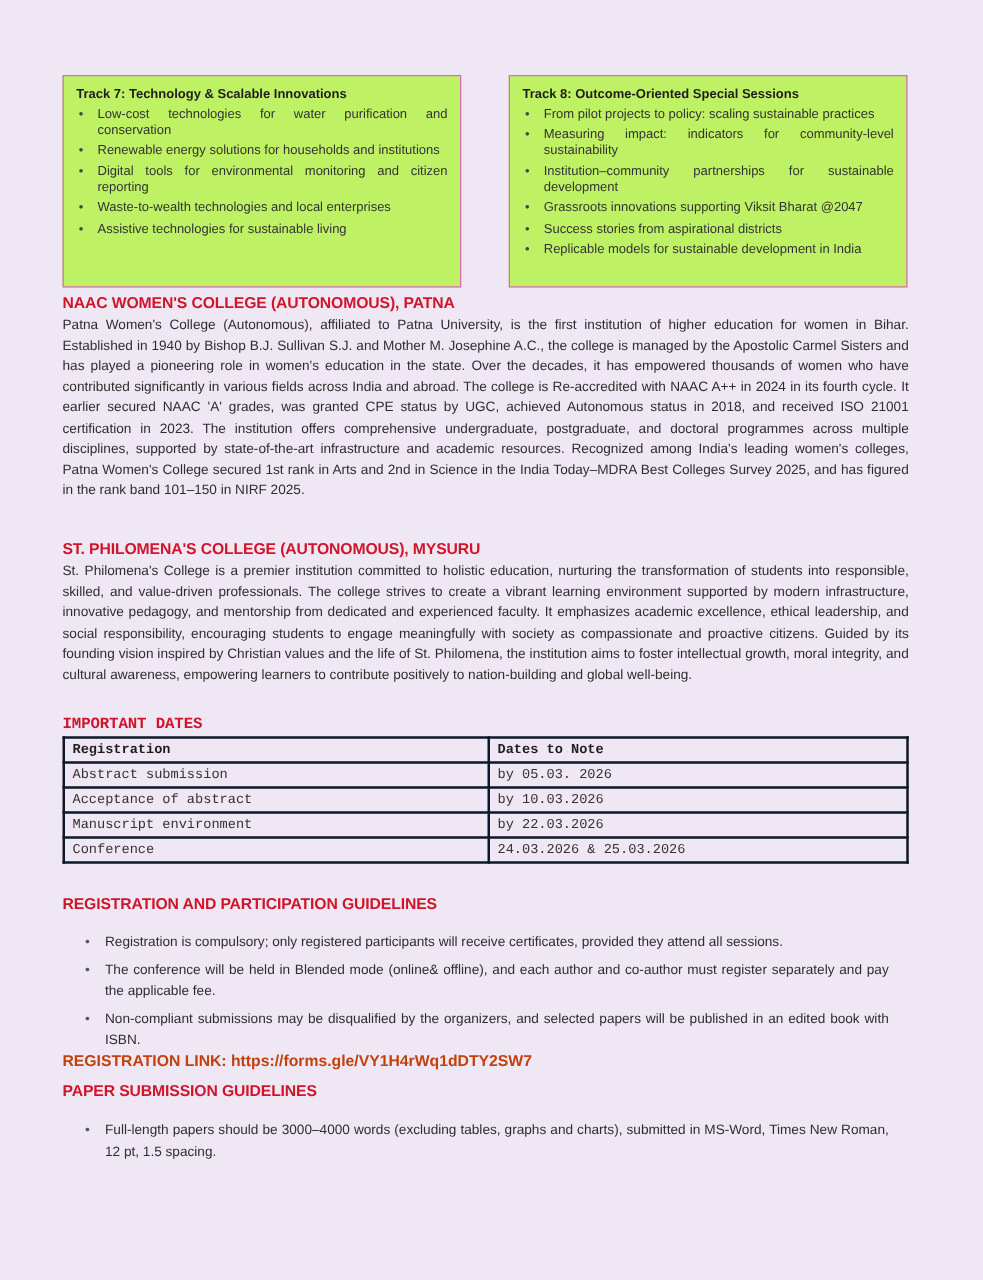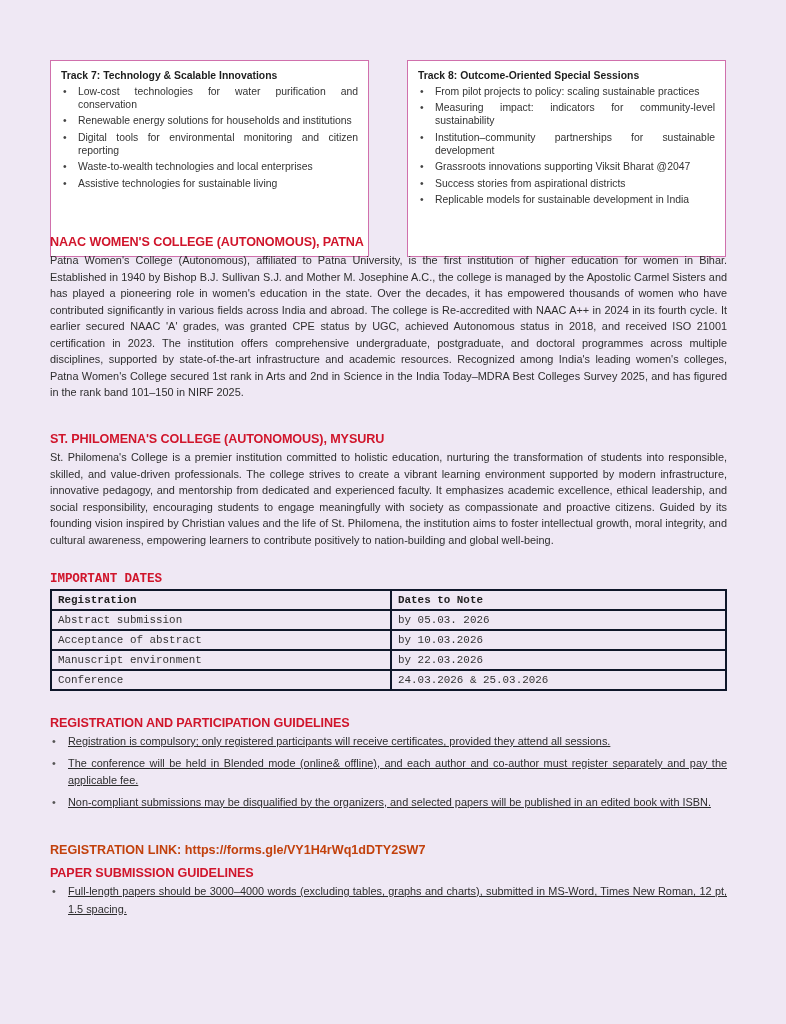--- a/index.html
+++ b/index.html
@@ -9,43 +9,43 @@
     font-family: "Liberation Sans", sans-serif;
     color: #2b2b2b;
     position: relative;
     overflow: hidden;
   }
   .tracks {
     position: absolute; left: 50px; top: 60px; width: 676px;
     display: flex; justify-content: space-between;
   }
   .track-box {
-    width: 319px; height: 197px; box-sizing: border-box;
+    width: 319px; height: 170px; box-sizing: border-box;
     border: 1.5px solid #d070ac;
-    background: #ffffff;
+    background: #bef264;
     padding: 8px 10px 6px 10px;
     font-size: 10.4px; line-height: 13.6px;
   }
   .track-title { font-weight: bold; color: #1e1e1e; margin-bottom: 2px; }
   .track-box ul { margin: 0; padding: 0; list-style: none; }
   .track-box li { position: relative; padding-left: 17px; margin-bottom: 2.6px; text-align: justify; color: #333; }
   .track-box li::before { content: "•"; position: absolute; left: 2px; top: 0; color: #444; }
 
   .section { position: absolute; left: 50px; width: 677px; }
   .heading { color: #d0152b; font-weight: bold; font-size: 12.6px; letter-spacing: -0.1px; margin: 0 0 3px 0; }
   .para { font-size: 10.9px; line-height: 16.5px; text-align: justify; color: #2e2e2e; margin: 0; }
 
   table.dates { border-collapse: collapse; width: 677px; font-size: 10.9px; }
   table.dates td, table.dates th {
     border: 2px solid #0f172a; padding: 1px 6px; height: 16px; text-align: left; color: #333;
   }
   table.dates th { font-weight: bold; color: #1e1e1e; }
   table.dates col.c1 { width: 340px; }
 
-  ul.guides { margin: 0; padding: 0; list-style: none; text-decoration: underline; }
+  ul.guides { margin: 16px; padding: 0; list-style: none; }
   ul.guides li { position: relative; padding-left: 18px; font-size: 10.9px; line-height: 17.5px; margin-bottom: 4px; color: #2e2e2e; text-align: justify; }
   ul.guides li::before { content: "•"; position: absolute; left: 2px; top: 0; color: #555; }
   .reglink { color: #c2410c; font-weight: bold; font-size: 12.6px; }
   .bold { font-weight: bold; color: #1e1e1e; }
 </style>
 </head>
 <body>
 
 <div class="tracks">
   <div class="track-box">

